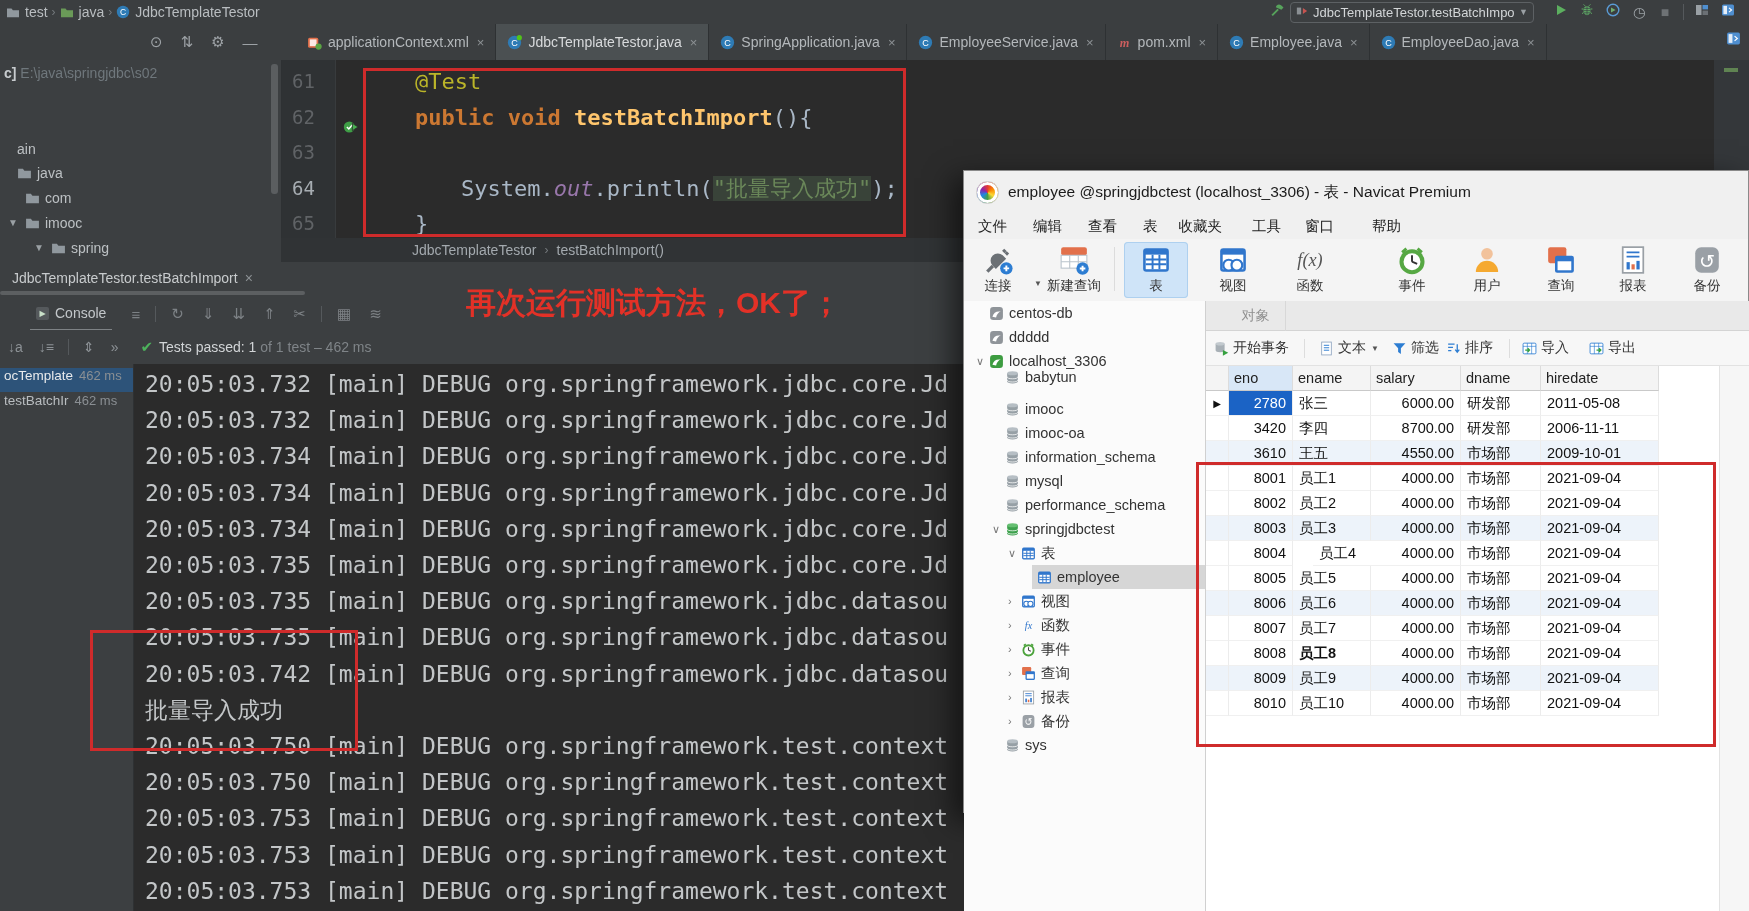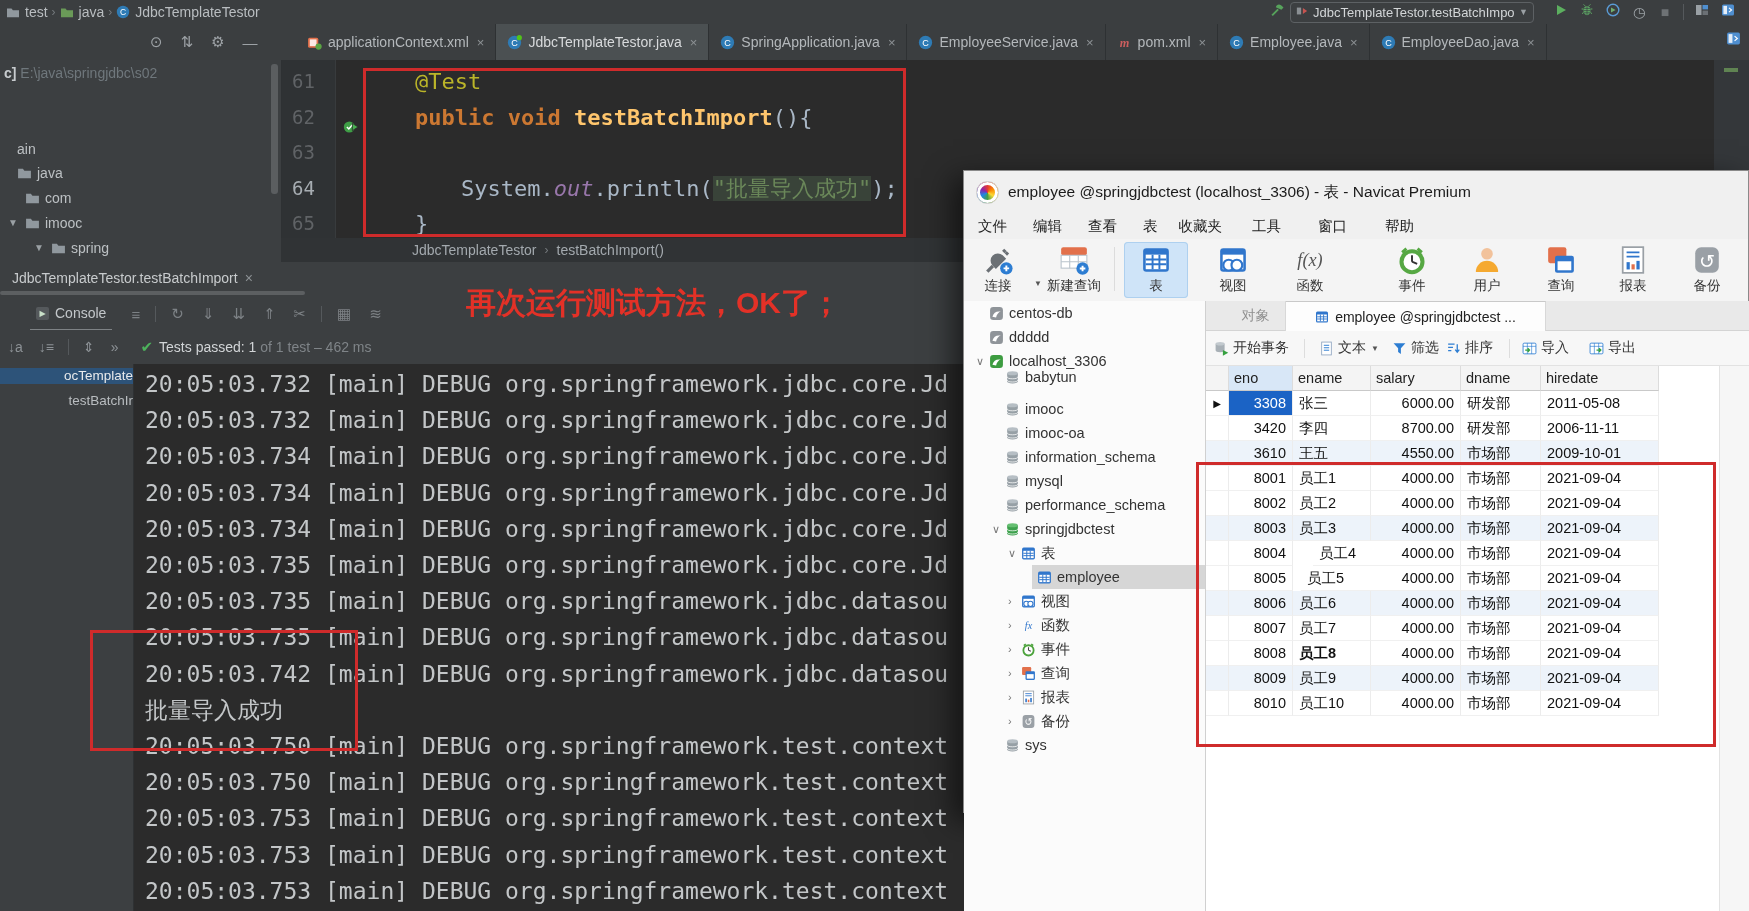--- a/index.html
+++ b/index.html
@@ -71,22 +71,22 @@
   .cbdiv{width:1px;height:16px;background:#55595c;margin:0 6px;}
   #statusrow{left:0;top:330px;width:1749px;height:34px;background:#3c3f41;border-bottom:1px solid #2e3133;
              display:flex;align-items:center;}
   .stico{color:#8d9296;font-size:14px;margin:0 8px;}
   #status-check{color:#4db35c;font-size:15px;margin:0 6px 0 14px;}
   #status-strong{color:#d2d5d7;font-size:14px;}
   #status-dim{color:#7f8488;font-size:14px;white-space:pre;}
   
   #bottom{left:0;top:364px;width:1749px;height:547px;background:#2b2b2b;overflow:hidden;}
   #testtree{position:absolute;left:0;top:0;width:133px;height:547px;background:#3c3f41;border-right:1px solid #2e3133;}
-  .ttrow{position:absolute;left:0;width:133px;height:16px;display:flex;align-items:flex-end;padding-left:4px;
-         box-sizing:border-box;font-size:13.5px;white-space:nowrap;overflow:hidden;flex-direction:column;}
+  .ttrow{position:absolute;left:0;width:133px;height:24px;display:flex;align-items:flex-start;padding-left:4px;
+         box-sizing:border-box;font-size:13.5px;white-space:nowrap;overflow:hidden;}
   .ttrow.sel{background:#2d5379;color:#e8eaec;}
   .ttrow:not(.sel){color:#b9bdc0;}
   .ttrow .ttime{color:#8a8f93;margin-left:6px;font-size:13px;}
   #consoleout{position:absolute;left:133px;top:0;width:1616px;height:547px;padding:2px 0 0 12px;
       font-family:"DejaVu Sans Mono",monospace;font-size:23px;line-height:36.2px;color:#c3c6c8;white-space:pre;}
   
   .redbox{border:3px solid #cf2b2b;z-index:20;pointer-events:none;}
   #annotation{left:466px;top:283px;color:#e33127;font-size:30px;font-weight:bold;z-index:6;
               font-family:"Liberation Sans","DejaVu Sans",sans-serif;}
   
@@ -443,21 +443,21 @@
     <div id="nv-title" class="abs">
       <span id="nv-logo"></span>
       <span class="t">employee @springjdbctest (localhost_3306) - 表 - Navicat Premium</span>
     </div>
     <div id="nv-menu" class="abs">
         <span class="nmenu-item" style="margin-right: 26px;">文件</span>
         <span class="nmenu-item" style="margin-right: 26px;">编辑</span>
         <span class="nmenu-item" style="margin-right: 26px;">查看</span>
         <span class="nmenu-item" style="margin-right: 21px;">表</span>
         <span class="nmenu-item" style="margin-right: 30px;">收藏夹</span>
-        <span class="nmenu-item" style="margin-right: 37px;">工具</span>
+        <span class="nmenu-item" style="margin-right: 24px;">工具</span>
         <span class="nmenu-item" style="margin-right: 38px;">窗口</span>
         <span class="nmenu-item" style="margin-right: 0px;">帮助</span>
       </div>
     <div id="nv-toolbar" class="abs">
       <span id="ntool-caret">▼</span>
       <span id="ntool-div"></span>
     <div class="ntool" style="left: 2px;">
           <span class="icwrap">
             <svg width="30" height="30" viewBox="0 0 14 14" xmlns="http://www.w3.org/2000/svg">
               <path d="M2 12.4 l2.6-2.6" stroke="#6b7075" stroke-width="1.5"></path>
@@ -765,30 +765,20 @@
               <ellipse cx="7" cy="3" rx="5" ry="1.9" fill="#b6bec4"></ellipse>
               <path d="M2 6.2 a5 2 0 0 0 10 0 M2 9.2 a5 2 0 0 0 10 0" stroke="#fff" stroke-width=".7" fill="none"></path>
             </svg>
           </span>
           <span class="lb" style="left: 61px;">sys</span>
         </div>
       </div>
     <div id="nv-tabs" class="abs">
         <div class="ntab" style="left: 20px; width: 60px;">
           <span>对象</span>
-        </div>
-        <div class="ntab active" style="left: 80px; width: 260px;">
-          <span class="icwrap">
-            <svg width="14" height="14" viewBox="0 0 14 14" xmlns="http://www.w3.org/2000/svg">
-              <rect x="1" y="1.5" width="12" height="11" rx="1.5" fill="#3076cc"></rect>
-              <rect x="2.2" y="4.5" width="9.6" height="6.8" fill="#fff"></rect>
-              <path d="M2.2 6.8 h9.6 M2.2 9 h9.6 M5.4 4.5 v6.8 M8.6 4.5 v6.8" stroke="#3076cc" stroke-width=".9" fill="none"></path>
-            </svg>
-          </span>
-          <span>employee @springjdbctest ...</span>
         </div>
       </div>
     <div id="nv-gridbar" class="abs">
         <div class="ngb-item" style="left: 8px;">
           <span class="icwrap">
             <svg width="15" height="15" viewBox="0 0 14 14" xmlns="http://www.w3.org/2000/svg">
               <path d="M1.5 2.6 v6 a4.2 1.8 0 0 0 8.4 0 v-6" fill="#a8b0b6"></path>
               <ellipse cx="5.7" cy="2.6" rx="4.2" ry="1.7" fill="#c2c9ce"></ellipse>
               <path d="M8.3 8.3 l5 2.7 -5 2.7z" fill="#35a13f"></path>
             </svg>
@@ -849,21 +839,21 @@
       <div id="grid-rightline"></div>
       <div id="grid-rightarea"></div>
     <div class="gh-cell" style="left: 0px; width: 23px;"></div>
         <div class="gh-cell hl" style="left: 23px; width: 64px;">eno</div>
         <div class="gh-cell" style="left: 87px; width: 78px;">ename</div>
         <div class="gh-cell" style="left: 165px; width: 90px;">salary</div>
         <div class="gh-cell" style="left: 255px; width: 80px;">dname</div>
         <div class="gh-cell" style="left: 335px; width: 118px;">hiredate</div>
         <div class="grow" style="top: 25px;">
           <div class="gcell marker" style="left: 0px; width: 23px;">▶</div>
-          <div class="gcell num selcell" style="left: 23px; width: 64px;">3308</div>
+          <div class="gcell num selcell" style="left: 23px; width: 64px;">2780</div>
           <div class="gcell txt" style="left: 87px; width: 78px;">张三</div>
           <div class="gcell num" style="left: 165px; width: 90px;">6000.00</div>
           <div class="gcell txt" style="left: 255px; width: 80px;">研发部</div>
           <div class="gcell txt" style="left: 335px; width: 118px;">2011-05-08</div>
         </div>
         <div class="grow" style="top: 50px;">
           <div class="gcell marker" style="left: 0px; width: 23px;"></div>
           <div class="gcell num" style="left: 23px; width: 64px;">3420</div>
           <div class="gcell txt" style="left: 87px; width: 78px;">李四</div>
           <div class="gcell num" style="left: 165px; width: 90px;">8700.00</div>
@@ -906,21 +896,21 @@
           <div class="gcell marker" style="left: 0px; width: 23px;"></div>
           <div class="gcell num" style="left: 23px; width: 64px;">8004</div>
           <div class="gcell txt" style="left: 87px; width: 78px; margin-left: 20px;">员工4</div>
           <div class="gcell num" style="left: 165px; width: 90px;">4000.00</div>
           <div class="gcell txt" style="left: 255px; width: 80px;">市场部</div>
           <div class="gcell txt" style="left: 335px; width: 118px;">2021-09-04</div>
         </div>
         <div class="grow" style="top: 200px;">
           <div class="gcell marker" style="left: 0px; width: 23px;"></div>
           <div class="gcell num" style="left: 23px; width: 64px;">8005</div>
-          <div class="gcell txt" style="left: 87px; width: 78px; margin-left: 8px;">员工5</div>
+          <div class="gcell txt" style="left: 87px; width: 78px;">员工5</div>
           <div class="gcell num" style="left: 165px; width: 90px;">4000.00</div>
           <div class="gcell txt" style="left: 255px; width: 80px;">市场部</div>
           <div class="gcell txt" style="left: 335px; width: 118px;">2021-09-04</div>
         </div>
         <div class="grow zebra" style="top: 225px;">
           <div class="gcell marker" style="left: 0px; width: 23px;"></div>
           <div class="gcell num" style="left: 23px; width: 64px;">8006</div>
           <div class="gcell txt" style="left: 87px; width: 78px;">员工6</div>
           <div class="gcell num" style="left: 165px; width: 90px;">4000.00</div>
           <div class="gcell txt" style="left: 255px; width: 80px;">市场部</div>

